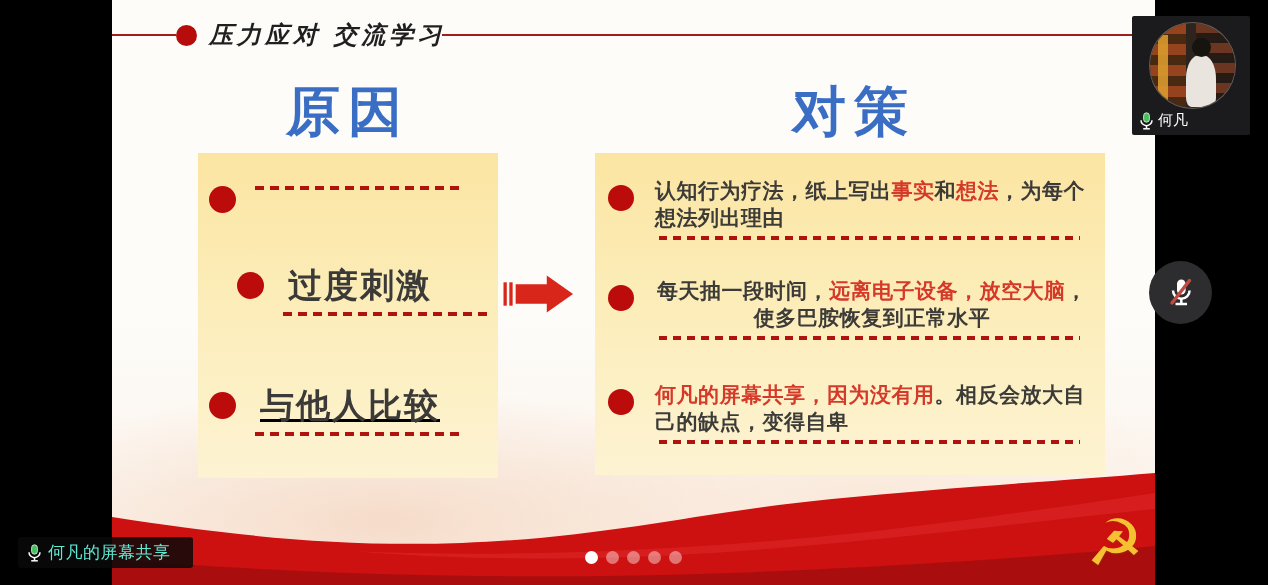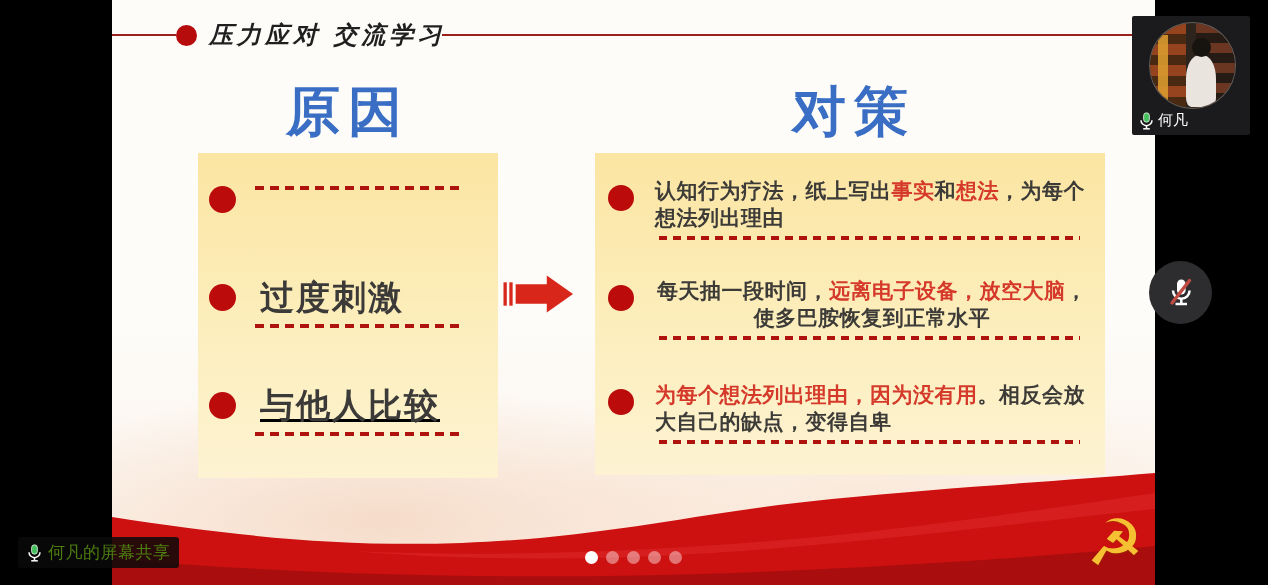--- a/index.html
+++ b/index.html
@@ -35,21 +35,21 @@
     color:#3a6ec4; text-align:center; letter-spacing:8px; line-height:58px;
   }
   #lt { left:86px; width:300px; }
   #rt { left:487px; width:510px; }
   
   .panel { position:absolute; top:153px; background:linear-gradient(180deg,#fbe5a2 0%,#fceebd 55%,#fdf3d2 100%); }
   .panel.pl { left:86px; width:300px; height:325px; }
   .panel.pr { left:483px; width:510px; height:322px; }
   
   .l-row { position:absolute; left:0; width:100%; }
-  .l-row:nth-child(1){ top:26px; } .l-row:nth-child(2){ top:124px; } .l-row:nth-child(3){ top:232px;text-decoration:underline; }
+  .l-row:nth-child(1){ top:26px; } .l-row:nth-child(2){ top:112px;margin-left:28px; } .l-row:nth-child(3){ top:232px;text-decoration:underline; }
   .l-bullet { position:absolute; left:11px; top:7px; width:27px; height:27px; border-radius:50%; background:#bb0b0b; }
   .l-text { display:block; margin-left:62px; font-size:34px; font-weight:bold; color:#3b3a38; letter-spacing:2px; line-height:40px; }
   .l-dash { margin:7px 0 0 57px; width:206px; height:4px;
     background:repeating-linear-gradient(90deg,#ae130e 0 9px,transparent 9px 15px); }
   
   .r-row { position:absolute; left:0; width:100%; }
   .r-row:nth-child(1){ top:24px; } .r-row:nth-child(2){ top:124px;text-align:center; } .r-row:nth-child(3){ top:228px; }
   .r-bullet { position:absolute; left:13px; top:8px; width:26px; height:26px; border-radius:50%; background:#bb0b0b; }
   .r-text { display:block; margin-left:60px; width:434px; font-size:21px; font-weight:bold;
     color:#3d3b38; line-height:27px; letter-spacing:.5px; }
@@ -85,22 +85,22 @@
   .av-frame { position:absolute; left:8px; top:12px; width:10px; height:66px; background:#d89a2d; opacity:.9; }
   .av-person { position:absolute; left:36px; top:32px; width:30px; height:52px; background:#e9e5de; border-radius:45% 45% 18% 18%; }
   .av-head { position:absolute; left:42px; top:15px; width:19px; height:19px; border-radius:50%; background:#17130f; }
   .tile-foot { position:absolute; left:7px; bottom:5px; display:flex; align-items:center; gap:4px; color:#fff; font-size:15px; }
   .mute-btn {
     position:absolute; left:1149px; top:261px; width:63px; height:63px; border-radius:50%;
     background:#2d2d30; display:flex; align-items:center; justify-content:center; cursor:pointer;
   }
   .share-pill {
     position:absolute; left:18px; top:537px; height:31px; display:flex; align-items:center;
-    gap:6px; padding:0 8px 0 9px; background:rgba(10,10,10,.84); border-radius:3px;
-    color:#4d7c0f; font-size:17px; letter-spacing:.5px;
+    gap:6px; padding:0 22px 0 9px; background:rgba(10,10,10,.84); border-radius:3px;
+    color:#5eead4; font-size:17px; letter-spacing:.5px;
   }
 </style>
 </head>
 <body>
 
 <div class="stage">
 
   <div class="slide">
     <div class="mist"></div>
 
@@ -141,21 +141,21 @@
           <span class="r-text"><span class="seg-dark">认知行为疗法，纸上写出</span><span class="seg-red">事实</span><span class="seg-dark">和</span><span class="seg-red">想法</span><span class="seg-dark">，为每个想法列出理由</span></span>
           <div class="r-dash"></div>
         </div>
         <div class="r-row">
           <span class="r-bullet"></span>
           <span class="r-text"><span class="seg-dark">每天抽一段时间，</span><span class="seg-red">远离电子设备，放空大脑</span><span class="seg-dark">，使多巴胺恢复到正常水平</span></span>
           <div class="r-dash"></div>
         </div>
         <div class="r-row">
           <span class="r-bullet"></span>
-          <span class="r-text"><span class="seg-red">为每个想法列出理由，因为没有用</span><span class="seg-dark">。相反会放大自己的缺点，变得自卑</span></span>
+          <span class="r-text"><span class="seg-red">何凡的屏幕共享，因为没有用</span><span class="seg-dark">。相反会放大自己的缺点，变得自卑</span></span>
           <div class="r-dash"></div>
         </div>
       </div>
 
     <svg class="wave" width="1043" height="132" viewBox="0 0 1043 132">
       <path d="M0 64 C130 84 230 94 350 90 C500 84 580 60 720 46 C840 34 950 28 1043 20 L1043 132 L0 132 Z" fill="#cd1010"></path>
       <path d="M240 98 C420 106 640 96 860 66 C920 58 990 48 1043 40 L1043 56 C940 66 780 88 600 100 C460 109 330 106 240 98 Z" fill="#e22c2c" opacity="0.5"></path>
       <path d="M0 106 C180 121 400 128 620 120 C800 113 940 103 1043 93 L1043 132 L0 132 Z" fill="#a50d0d" opacity="0.9"></path>
     </svg>
 

